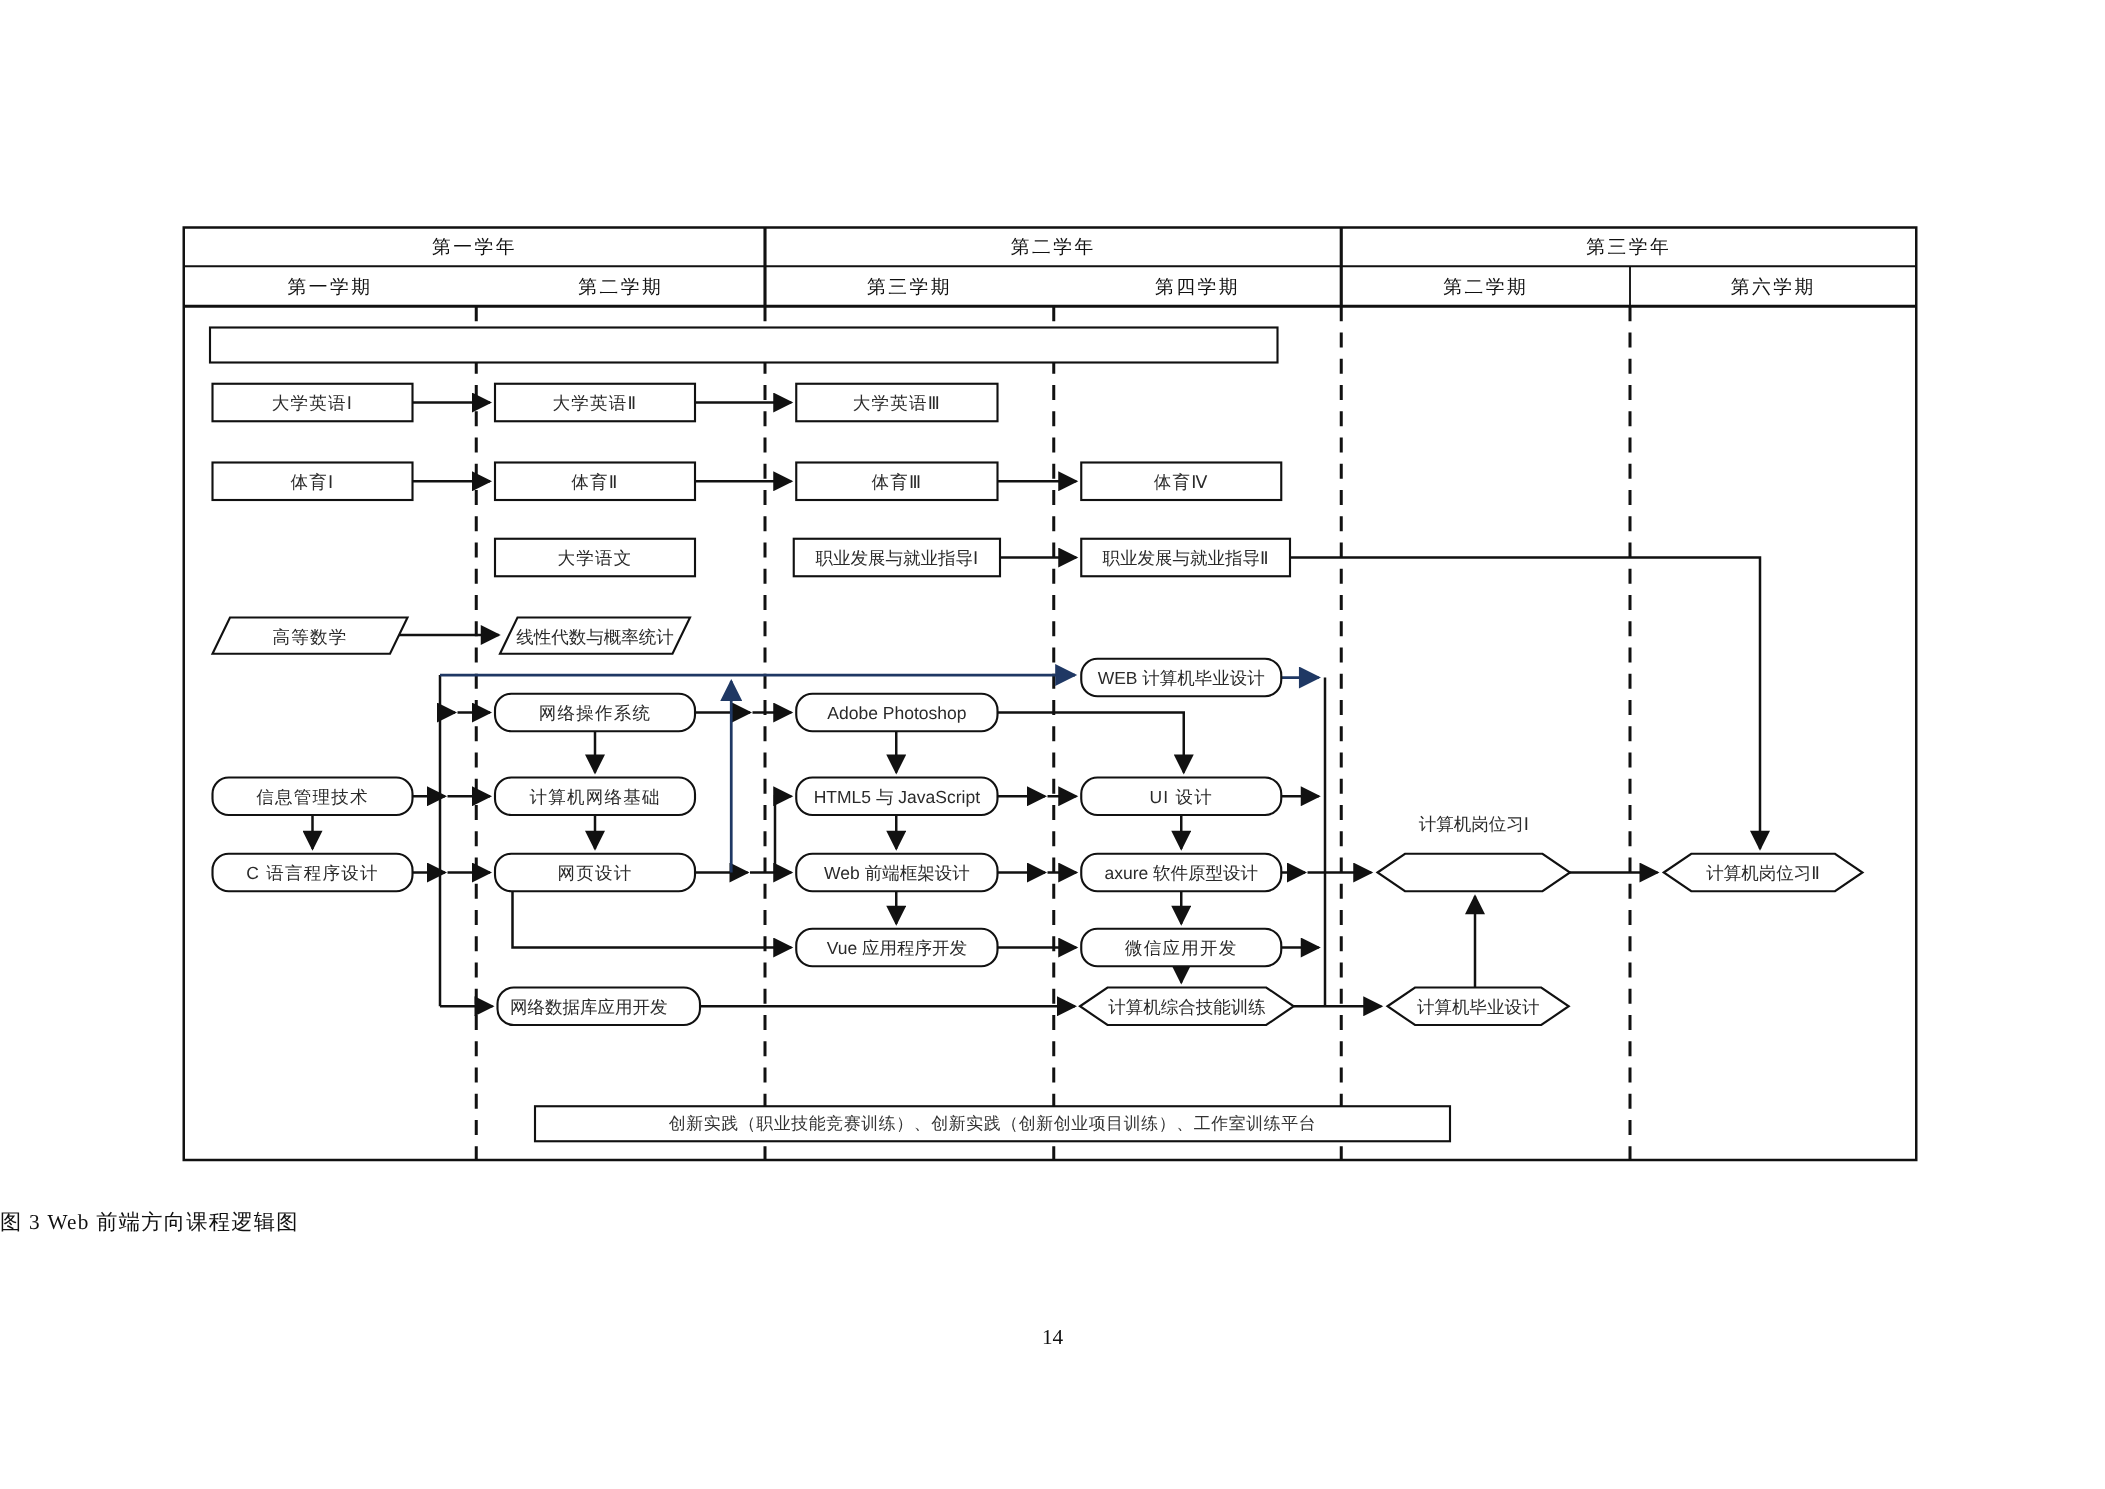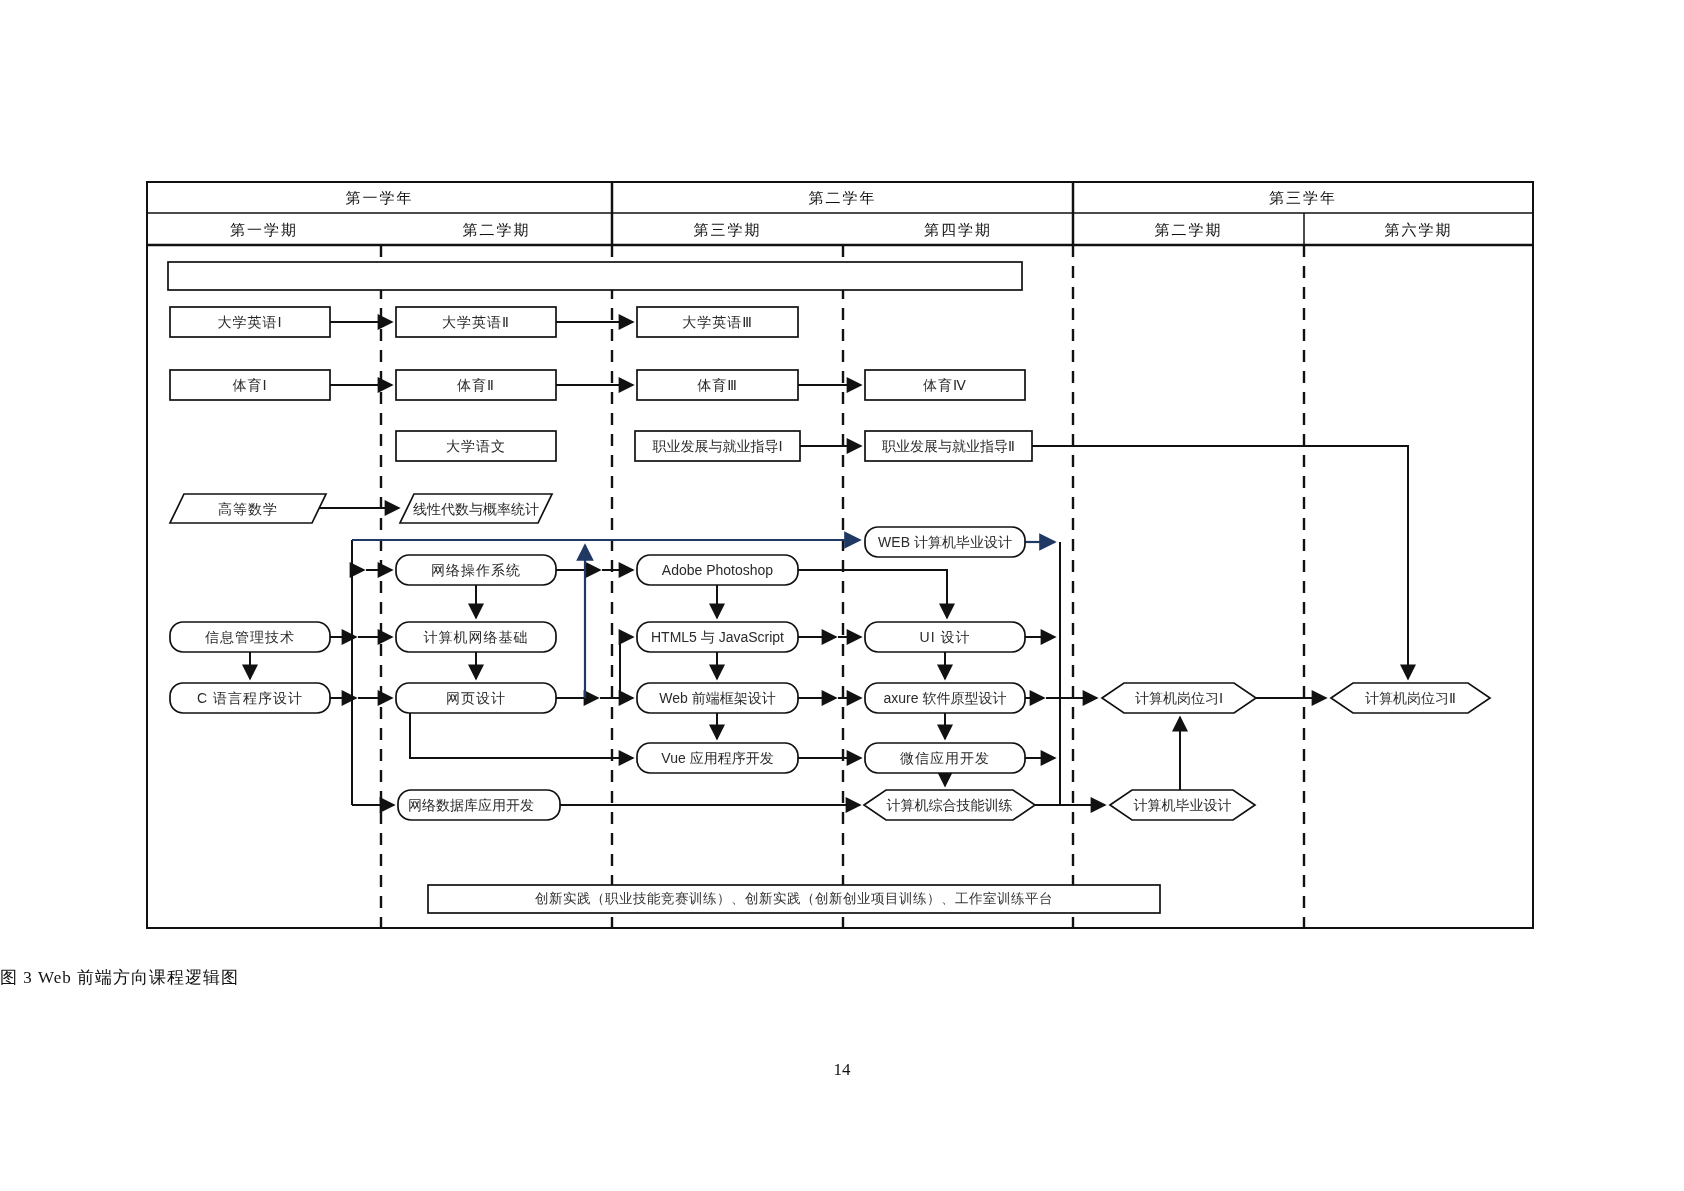--- a/index.html
+++ b/index.html
@@ -184,19 +184,19 @@
   <div class="lbl" style="left:865px;top:622px;width:160px;height:30px">UI 设计</div>
   <div class="lbl" style="left:170px;top:683px;width:160px;height:30px">C 语言程序设计</div>
   <div class="lbl" style="left:396px;top:683px;width:160px;height:30px">网页设计</div>
   <div class="lbl" style="left:637px;top:683px;width:161px;height:30px;letter-spacing:0">Web 前端框架设计</div>
   <div class="lbl" style="left:865px;top:683px;width:160px;height:30px;letter-spacing:0">axure 软件原型设计</div>
   <div class="lbl" style="left:637px;top:743px;width:161px;height:30px;letter-spacing:0">Vue 应用程序开发</div>
   <div class="lbl" style="left:865px;top:743px;width:160px;height:30px">微信应用开发</div>
   <div class="lbl" style="left:398px;top:790px;width:146px;height:30px;letter-spacing:0">网络数据库应用开发</div>
   <div class="lbl" style="left:864px;top:790px;width:171px;height:30px;letter-spacing:0">计算机综合技能训练</div>
   <div class="lbl" style="left:1110px;top:790px;width:145px;height:30px;letter-spacing:0">计算机毕业设计</div>
-  <div class="lbl" style="left:1102px;top:683px;width:154px;height:30px;letter-spacing:0">计算机岗位习Ⅰ</div>
+  <div class="lbl" style="left:1102px;top:644px;width:154px;height:30px;letter-spacing:0">计算机岗位习Ⅰ</div>
   <div class="lbl" style="left:1331px;top:683px;width:159px;height:30px;letter-spacing:0">计算机岗位习Ⅱ</div>
 
   <div class="caption">图 3 Web 前端方向课程逻辑图</div>
   <div class="pagenum">14</div>
 
 </div>
 
 </body></html>

